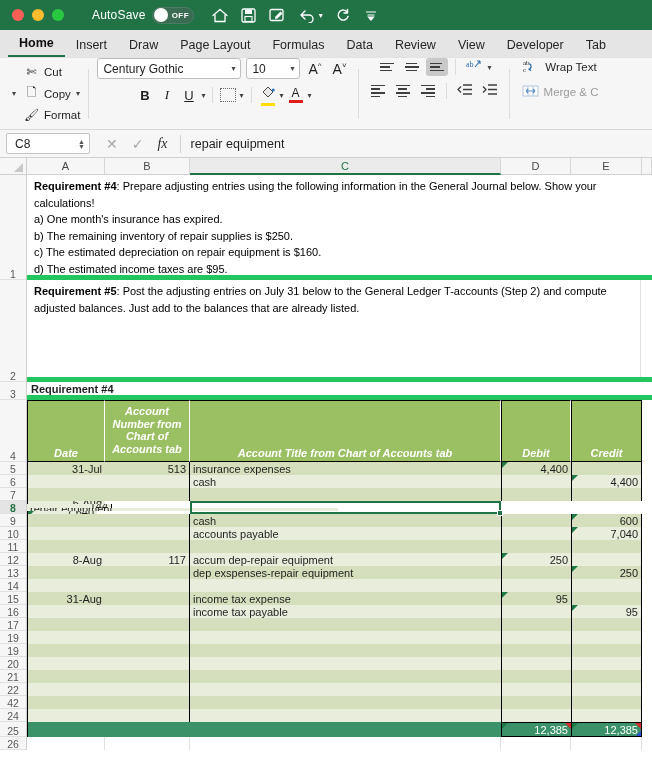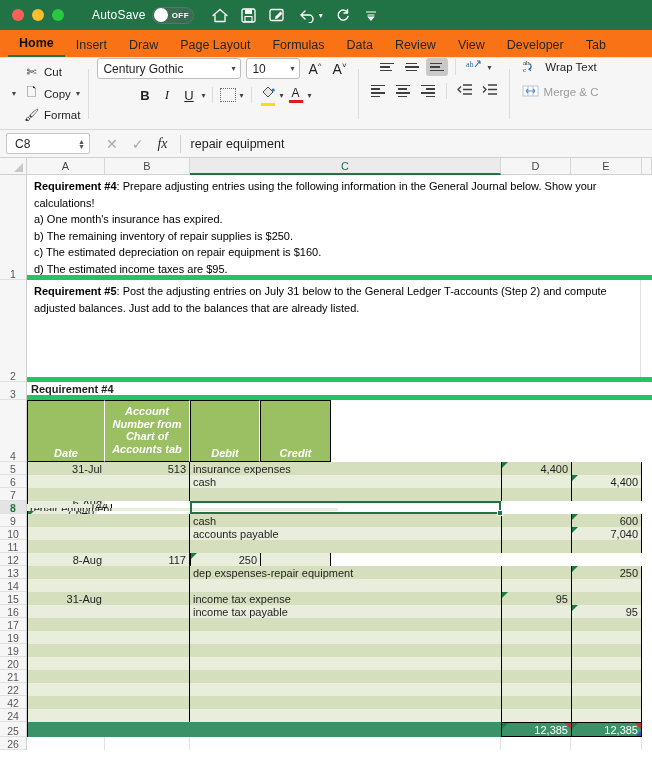--- a/index.html
+++ b/index.html
@@ -31,21 +31,21 @@
   .toggle .knob { width: 14px; height: 14px; border-radius:50%; background:#fff; }
   .toggle .off { color:#fff; font-size: 8px; font-weight: bold; margin-left: 4px; letter-spacing:.5px; }
 
   .tb-icons { display:flex; align-items:center; gap: 13px; margin-left: 18px; }
   .tb-icon { color:#ffffff; font-size: 15px; line-height:1; display:flex; align-items:center; }
   .tb-icon svg { display:block; }
   .caret-sm { font-size: 8px; margin-left: -9px; color:#fff; }
 
   
   .ribbon-tabs {
-    height: 28px; background: #f97316;
+    height: 28px; background: #e5e5e5;
     display: flex; align-items: flex-end; padding: 0 8px;
     border-bottom: 1px solid #e2e2e2;
     overflow: hidden;
   }
   .rtab {
     font-size: 12.5px; color: #262626; padding: 0 11px 5px 11px;
     white-space: nowrap;
   }
   .rtab.active { font-weight: bold; color:#0f0f0f; border-bottom: 2px solid #217346; }
 
@@ -538,20 +538,21 @@
 
       <div class="cellrow txtrow" style="height:18px">
         <div class="cell" style="width:625px;font-weight:bold;font-size:11px;padding-left:4px;">
           <span>Requirement #4</span>
         </div>
       </div>
 
       <div class="cellrow" style="height:62px">
         <div class="thead-cell w-a bl bt bb">Date</div>
         <div class="thead-cell w-b multi bt bb" style="text-align:center;padding:4px 3px 0 3px;">Account Number from Chart of Accounts tab</div>
+        <div class="thead-cell w-c bt bb">Account Title from Chart of Accounts tab</div>
         <div class="thead-cell w-d bl bt bb">Debit</div>
         <div class="thead-cell w-e bl br bt bb">Credit</div>
         <div class="cell w-f"></div>
       </div>
 
       <div id="table-body">
           <div class="cellrow" style="height: 13px;">
             <div class="cell w-a right band-a bl">31-Jul</div>
             <div class="cell w-b right band-a br">513</div>
             <div class="cell w-c band-a">insurance expenses</div>
@@ -603,20 +604,21 @@
             <div class="cell w-a right band-a bl"></div>
             <div class="cell w-b right band-a br"></div>
             <div class="cell w-c band-a"></div>
             <div class="cell w-d right band-a bl"></div>
             <div class="cell w-e right band-a bl br"></div>
             <div class="cell w-f"></div>
           </div>
           <div class="cellrow" style="height: 13px;">
             <div class="cell w-a right band-b bl">8-Aug</div>
             <div class="cell w-b right band-b br">117</div>
+            <div class="cell w-c band-b">accum dep-repair equipment</div>
             <div class="cell w-d right band-b bl"><span class="tri-note"></span>250</div>
             <div class="cell w-e right band-b bl br"></div>
             <div class="cell w-f"></div>
           </div>
           <div class="cellrow" style="height: 13px;">
             <div class="cell w-a right band-a bl"></div>
             <div class="cell w-b right band-a br"></div>
             <div class="cell w-c band-a">dep exspenses-repair equipment</div>
             <div class="cell w-d right band-a bl"></div>
             <div class="cell w-e right band-a bl br"><span class="tri-note"></span>250</div>

